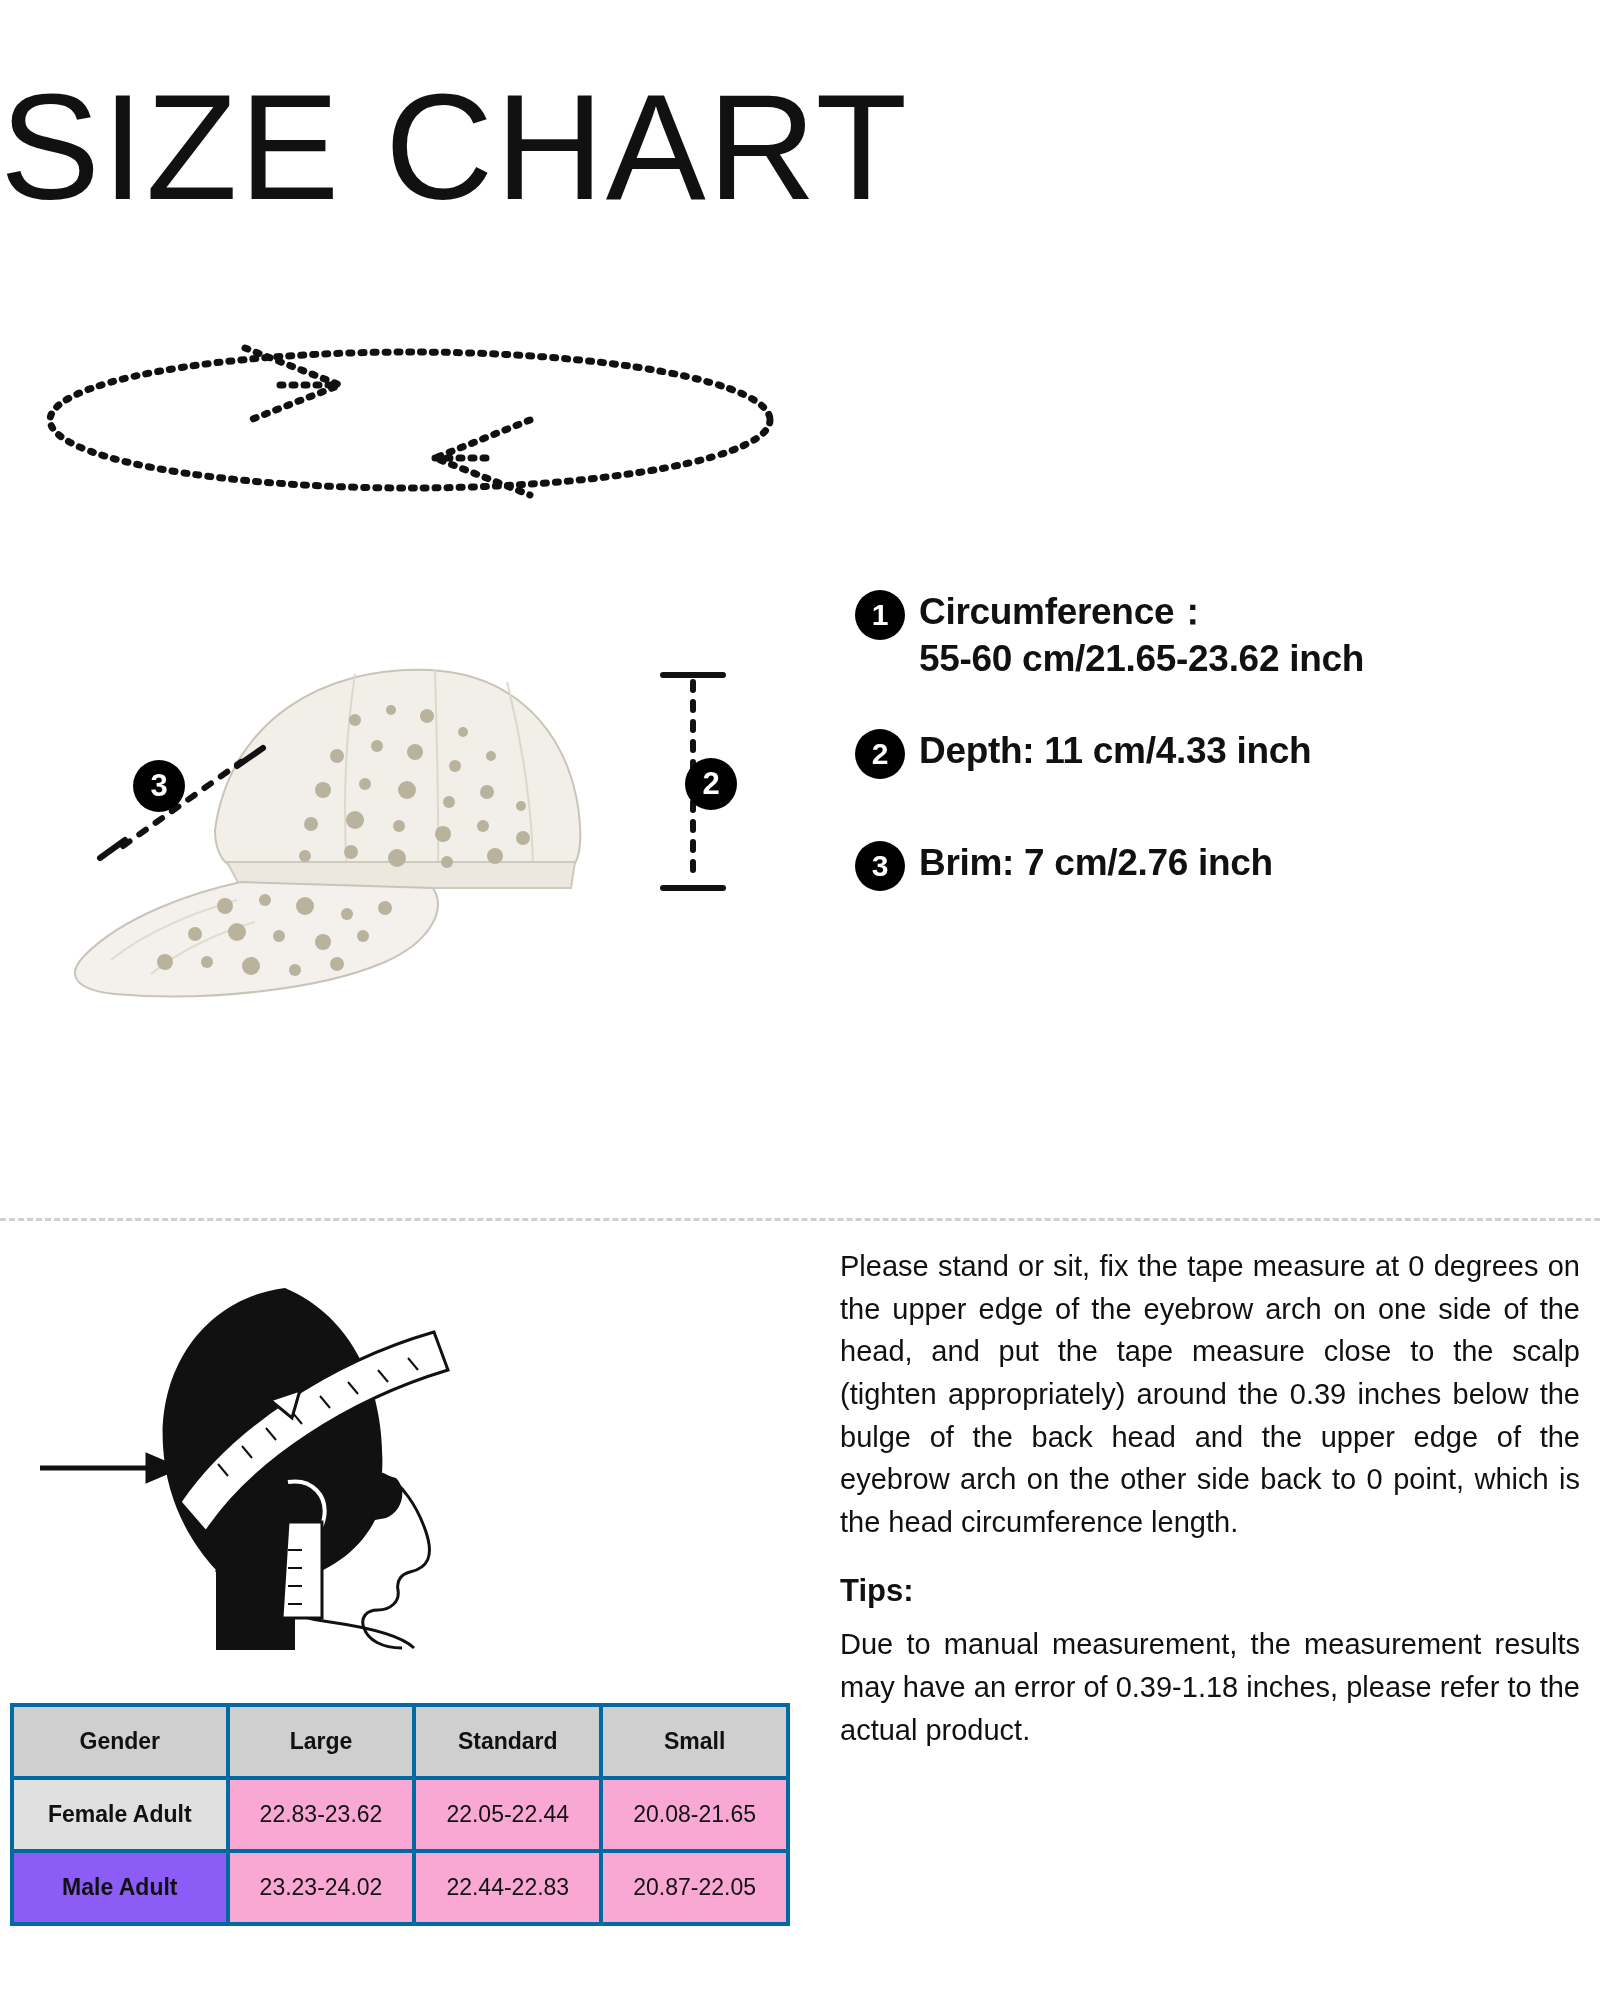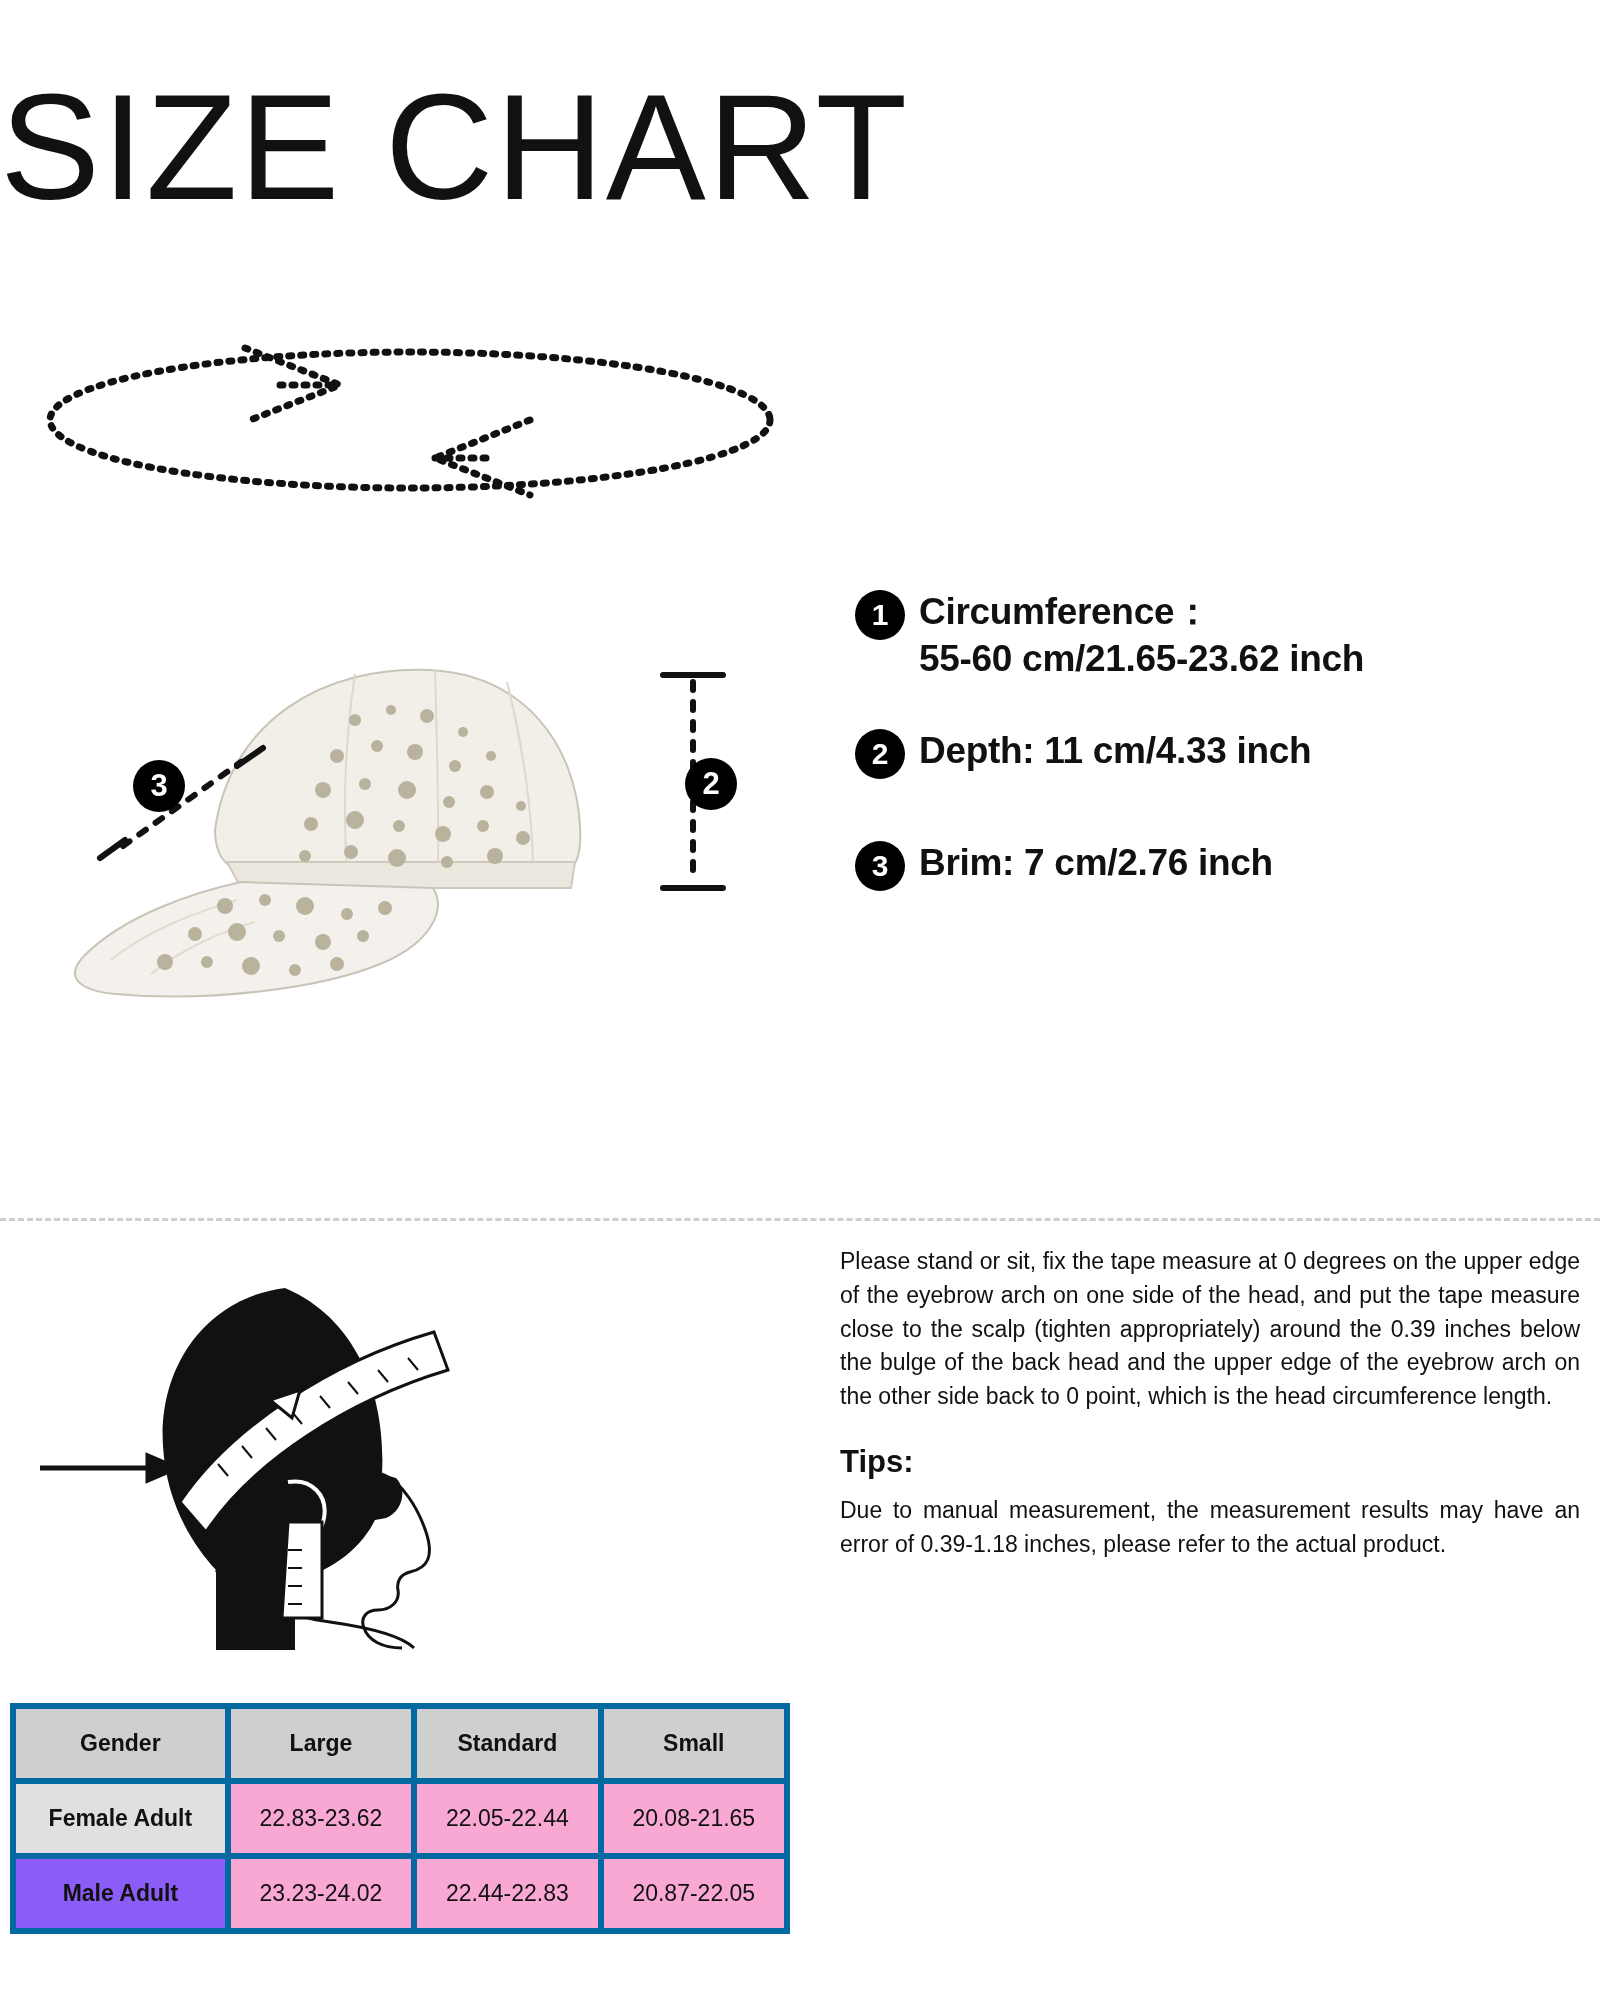--- a/index.html
+++ b/index.html
@@ -129,21 +129,21 @@
   }
   table.size {
     position: absolute;
     left: 10px;
     top: 458px;
     border-collapse: collapse;
     width: 780px;
     font-size: 23px;
   }
   table.size th, table.size td {
-    border: 6px solid #0369a1;
+    border: 4px solid #0369a1;
     text-align: center;
     padding: 21px 4px;
   }
   table.size thead th {
     background: #cfcfcf;
     font-weight: 700;
     color: #111;
   }
   table.size tbody td {
     background: #f9a8d4;
@@ -164,21 +164,21 @@
     left: 840px;
     top: 0;
     width: 740px;
   }
   .heading {
     font-size: 31px;
     font-weight: 700;
     margin-bottom: 14px;
   }
   .para {
-    font-size: 23px;
+    font-size: 29px;
     line-height: 1.47;
     text-align: justify;
     text-justify: inter-word;
     margin: 0 0 30px 0;
   }
   .heading2 {
     font-size: 31px;
     font-weight: 700;
     margin: 10px 0 14px 0;
   }

